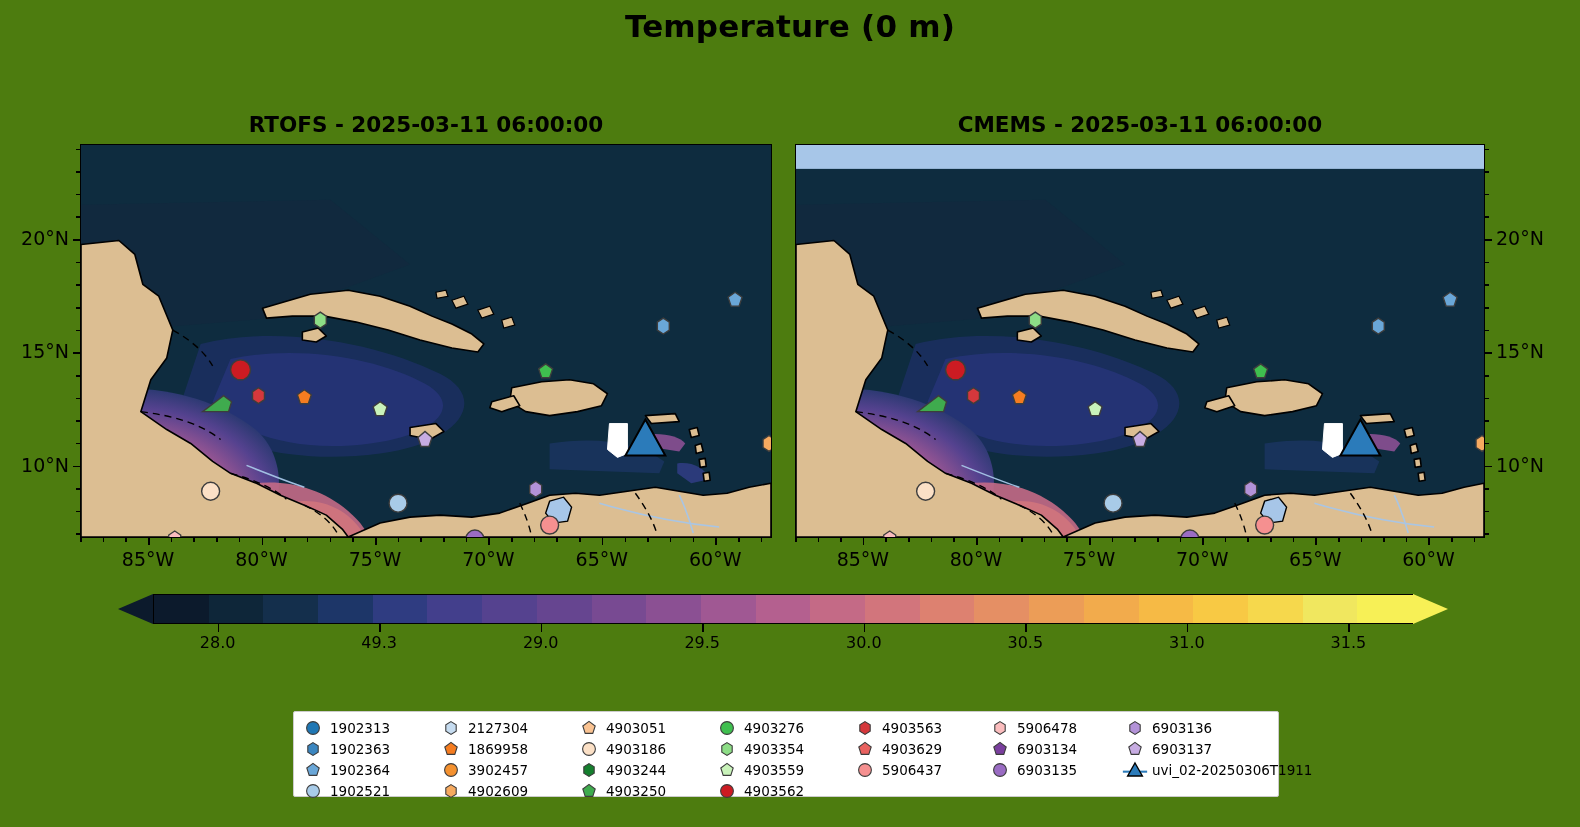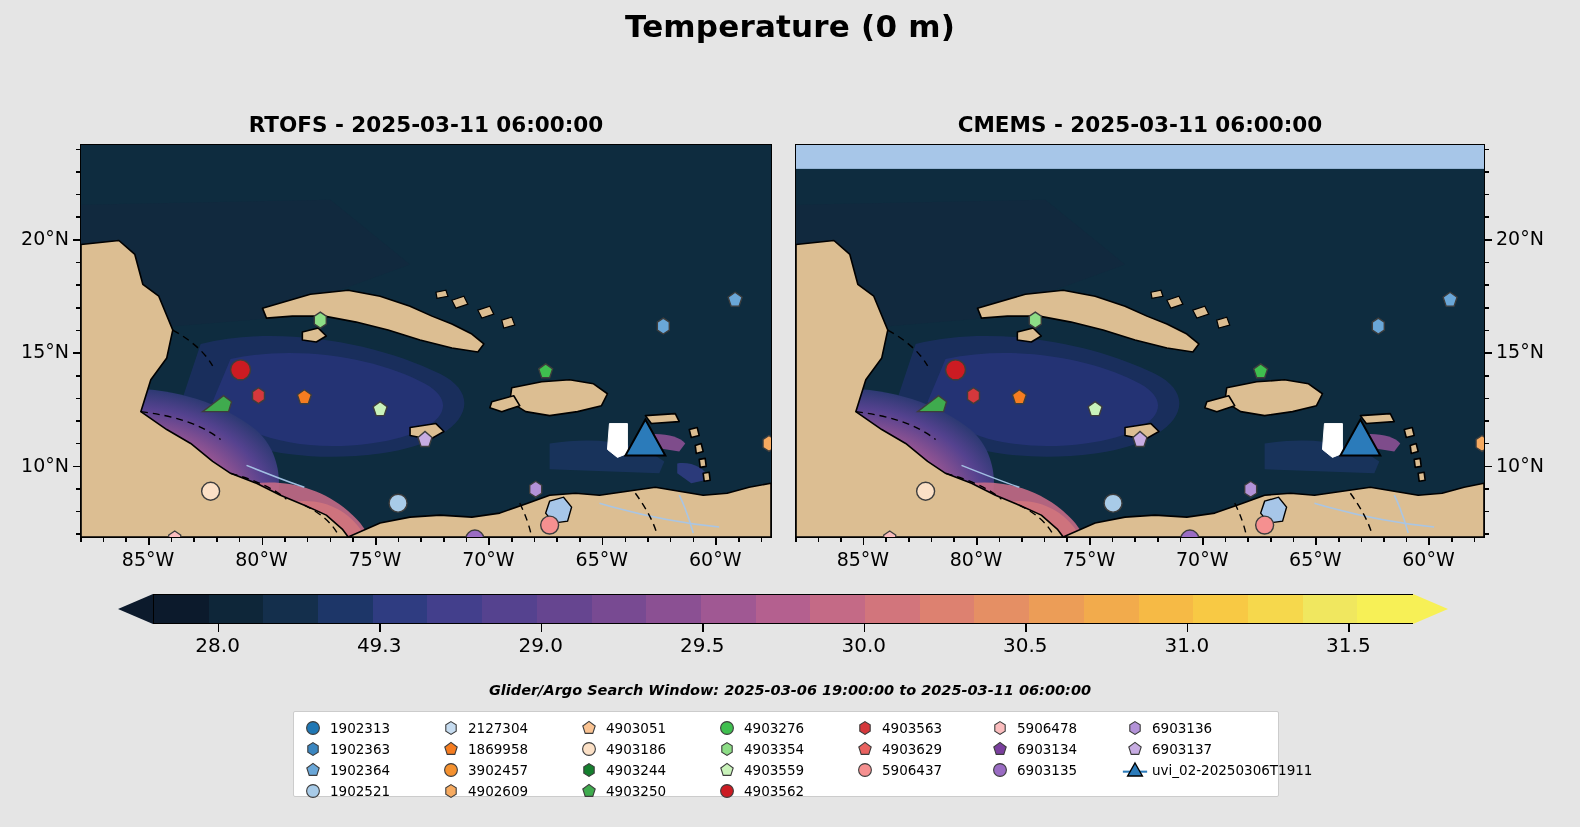--- a/index.html
+++ b/index.html
@@ -1,18 +1,18 @@
 <!DOCTYPE html>
 <html><head>
 <meta charset="utf-8">
 <style>
   html,body{margin:0;padding:0;background:#ffffff;}
   body{width:1580px;height:827px;position:relative;font-family:"DejaVu Sans","Liberation Sans",sans-serif;overflow:hidden;}
 
-  #fig{position:absolute;left:0;top:0;width:1580px;height:827px;background:#e5e5e5;}
+  #fig{position:absolute;left:0;top:0;width:1580px;height:827px;background:#4d7c0f;}
 
   
   .suptitle{
     position:absolute;left:0;top:8px;width:1580px;text-align:center;
     font-size:31px;font-weight:bold;color:#000;letter-spacing:.2px;
   }
   .axtitle{
     position:absolute;text-align:center;font-size:21.5px;font-weight:bold;color:#000;
     top:112px;
   }
@@ -35,21 +35,21 @@
   .yticklabel{position:absolute;font-size:19px;color:#000;}
 
   
   #cbar-wrap{position:absolute;left:118px;top:594px;width:1330px;height:30px;}
   #cbar-body{position:absolute;left:35px;top:0;width:1260px;height:30px;border:1.4px solid #000;box-sizing:border-box;}
   .cbseg{position:absolute;top:0;height:100%;}
   .cbarrow{position:absolute;top:0;width:0;height:0;}
   #cb-arrow-left{left:0;border-top:15px solid transparent;border-bottom:15px solid transparent;border-right:35px solid #0b1a2a;}
   #cb-arrow-right{right:0;border-top:15px solid transparent;border-bottom:15px solid transparent;border-left:35px solid #f7f056;}
   .cbtick{position:absolute;top:30px;width:1.6px;height:8px;background:#000;}
-  .cbticklabel{position:absolute;top:39px;font-size:20px;color:#000;text-align:center;width:90px;}
+  .cbticklabel{position:absolute;top:39px;font-size:16px;color:#000;text-align:center;width:90px;}
   #cbar-label{position:absolute;left:0;top:652px;width:1580px;text-align:center;font-size:21.5px;font-weight:bold;color:#000;}
   #search-window{position:absolute;left:0;top:682px;width:1580px;text-align:center;font-size:14.5px;font-weight:bold;font-style:italic;color:#000;}
 
   
   #legend{
     position:absolute;left:293px;top:711px;width:986px;height:86px;
     background:#fff;border:1px solid #cccccc;border-radius:2px;box-sizing:border-box;
   }
   #legend-grid{position:absolute;left:6px;top:5px;display:flex;text-align:center;}
   .legcol{display:flex;flex-direction:column;}
@@ -457,21 +457,20 @@
       <div class="cbticklabel" style="left: 539.231px;">29.5</div>
       <div class="cbtick" style="left: 745.769px;"></div>
       <div class="cbticklabel" style="left: 700.769px;">30.0</div>
       <div class="cbtick" style="left: 907.308px;"></div>
       <div class="cbticklabel" style="left: 862.308px;">30.5</div>
       <div class="cbtick" style="left: 1068.85px;"></div>
       <div class="cbticklabel" style="left: 1023.85px;">31.0</div>
       <div class="cbtick" style="left: 1230.38px;"></div>
       <div class="cbticklabel" style="left: 1185.38px;">31.5</div>
     </div>
-  <div id="search-window">Glider/Argo Search Window: 2025-03-06 19:00:00 to 2025-03-11 06:00:00</div>
 
   <div id="legend">
     <div id="legend-grid">
         <div class="legcol" style="width: 138px;">
           <div class="legentry">
             <span class="legmark">
               <svg width="18" height="18" viewBox="0 0 18 18">
                 <circle cx="9" cy="9" r="6.4" fill="#1f77b4" stroke="#3d3d3d" stroke-width="1.1"></circle>
               </svg>
             </span>

